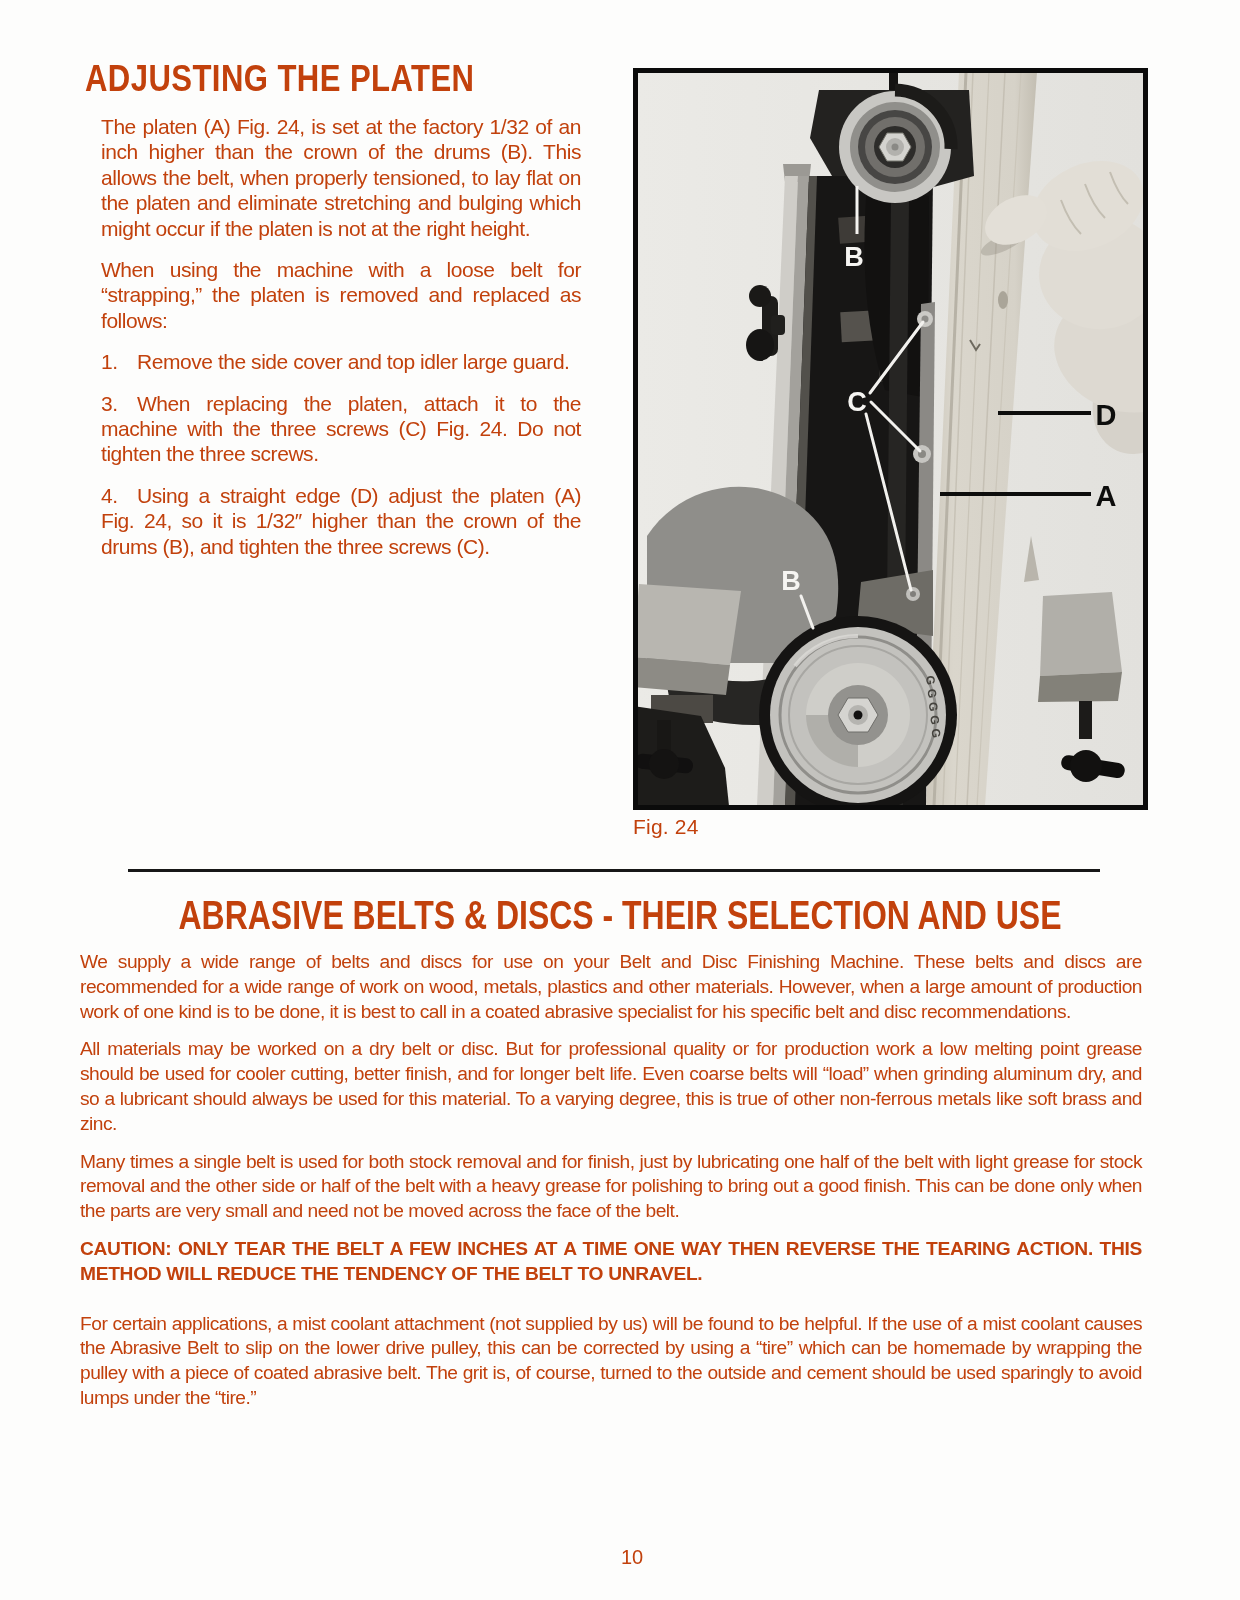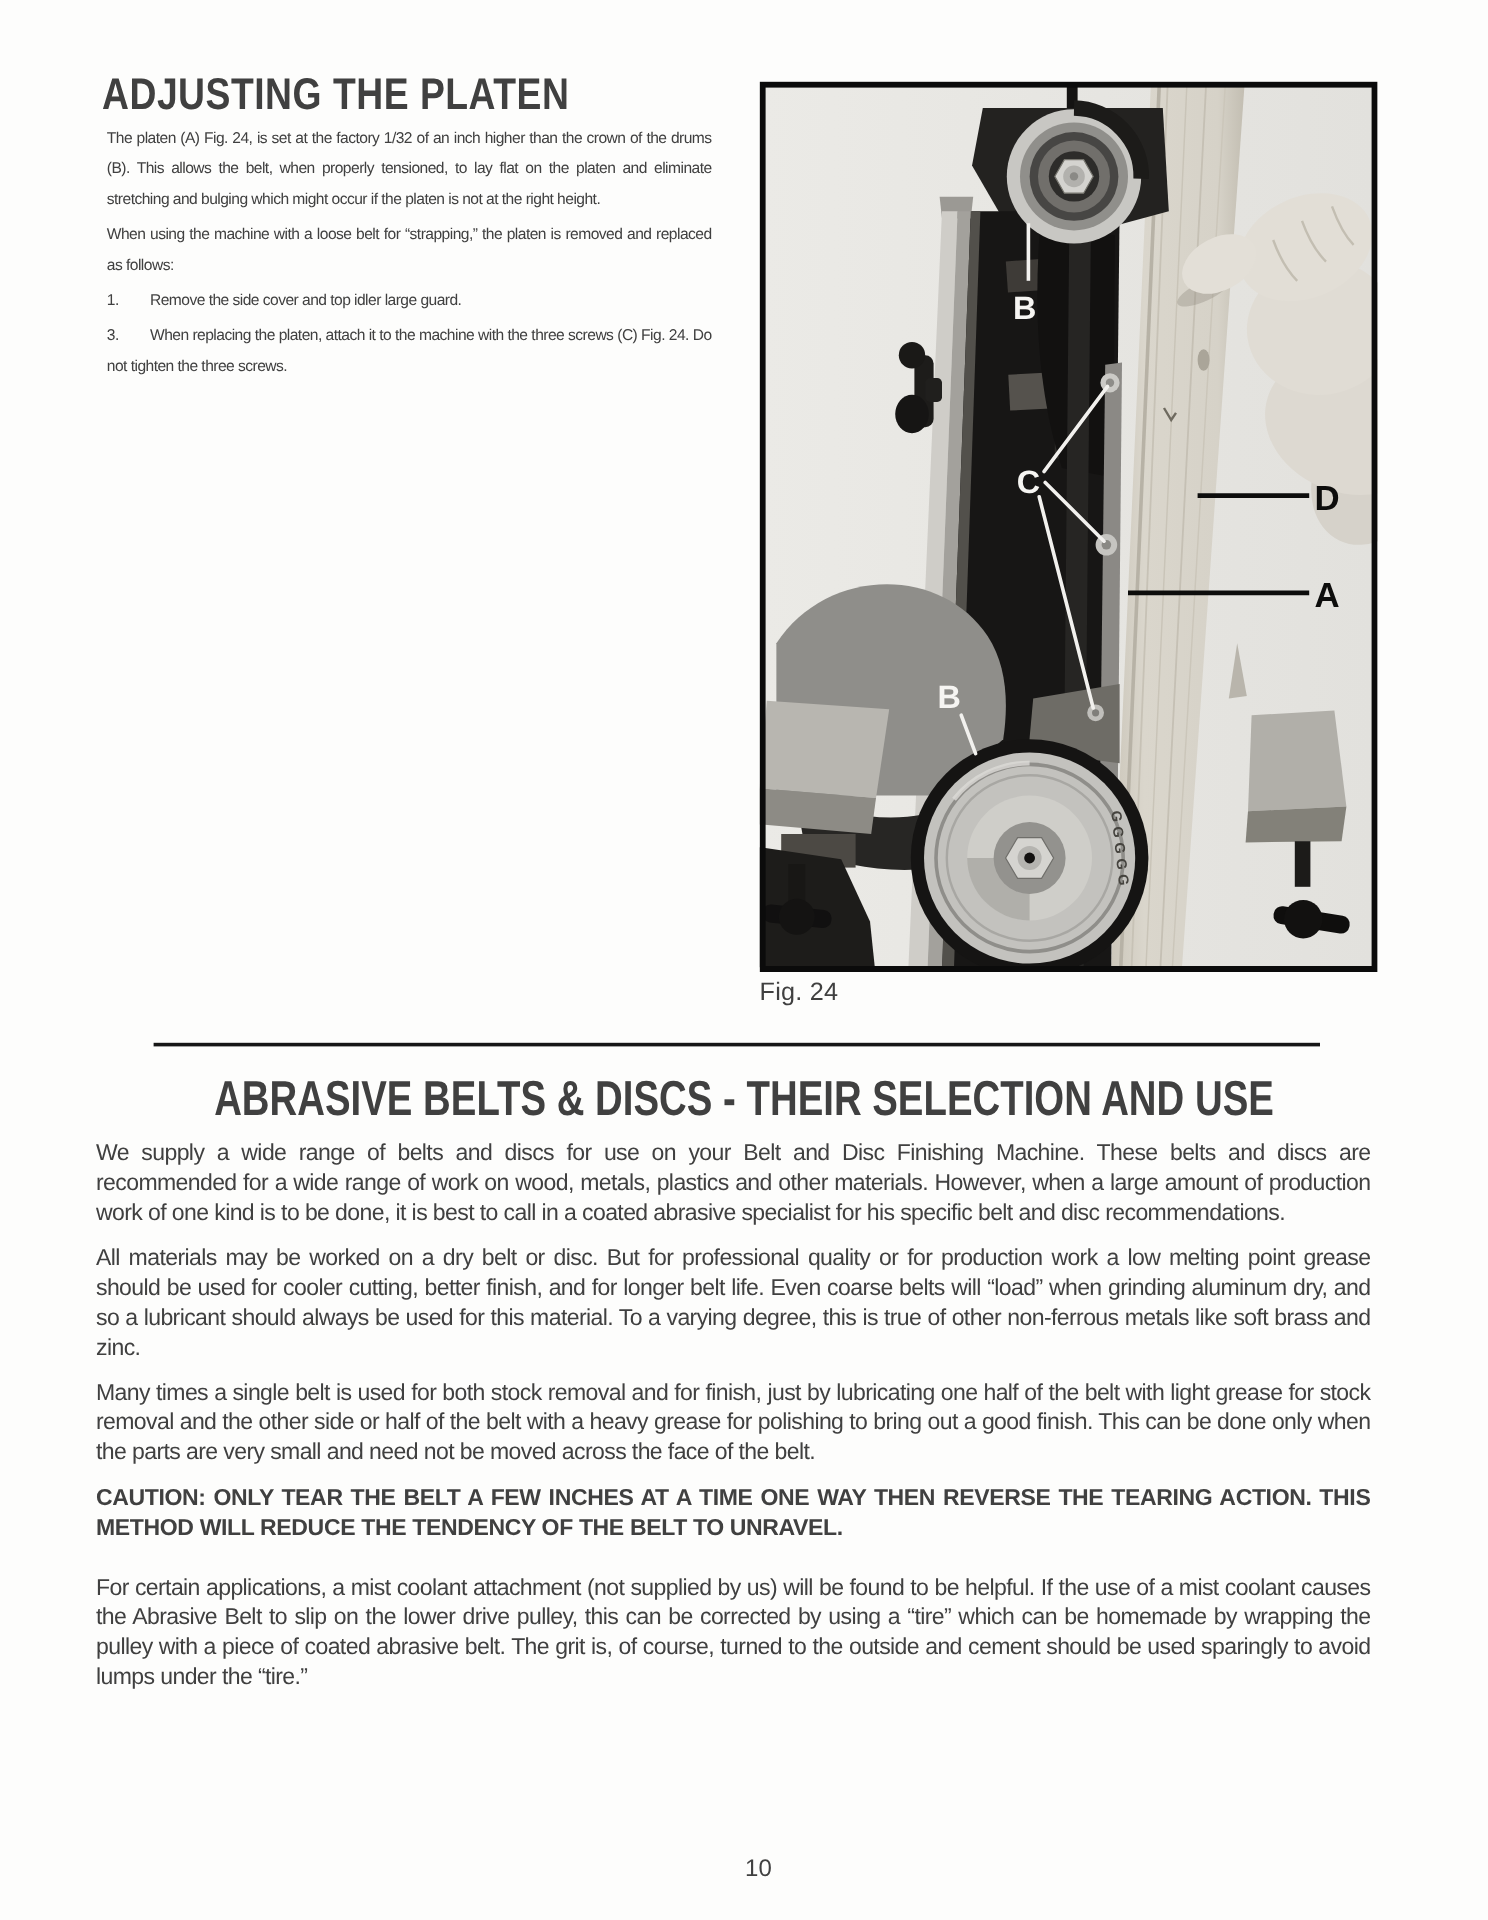--- a/index.html
+++ b/index.html
@@ -1,31 +1,31 @@
 <!DOCTYPE html>
 <html><head>
 <meta charset="utf-8">
 <style>
   html,body { margin:0; padding:0; background:#e9e9e9; }
   .page {
     position:relative; width:1240px; height:1600px; margin:0 auto;
-    background:#fdfdfc; color:#404040;
+    background:#fdfdfc; color:#c2410c;
     font-family:"Liberation Sans", sans-serif;
     overflow:hidden;
   }
   
   .left-col { position:absolute; left:85px; top:60px; width:512px; }
   .adjust-title {
     margin:0; font-size:37px; font-weight:bold; line-height:38px;
     transform:scaleX(0.84); transform-origin:left center; white-space:nowrap;
     letter-spacing:0.5px;
   }
   .left-col p {
-    margin:4px; text-align:justify;
-    font-size:13px; line-height:25.4px; letter-spacing:-0.45px;
+    margin:16px; text-align:justify;
+    font-size:21px; line-height:25.4px; letter-spacing:-0.45px;
   }
   .p1 { margin-top:28px; }
   .p2 { margin-top:18px; }
   .step { margin-top:27px; }
   .step .num { display:inline-block; min-width:36px; }
   
   .fig { position:absolute; left:633px; top:68px; width:515px; height:742px; }
   .fig svg { display:block; }
   .fig-caption {
     position:absolute; left:633px; top:815px; width:480px;
@@ -51,20 +51,21 @@
 
 <div class="page">
 
   <div class="left-col">
     <h1 class="adjust-title">ADJUSTING THE PLATEN</h1>
     <p class="p1">The platen (A) Fig. 24, is set at the factory 1/32 of an inch higher than the crown of the drums (B). This allows the belt, when properly tensioned, to lay flat on the platen and eliminate stretching and bulging which might occur if the platen is not at the right height.</p>
     <p class="p2">When using the machine with a loose belt for “strapping,” the platen is removed and replaced as follows:</p>
 
     <p class="step"><span class="num">1.</span><span>Remove the side cover and top idler large guard.</span></p>
     <p class="step"><span class="num">3.</span><span>When replacing the platen, attach it to the machine with the three screws (C) Fig. 24. Do not tighten the three screws.</span></p>
+    <p class="step"><span class="num">4.</span><span>Using a straight edge (D) adjust the platen (A) Fig. 24, so it is 1/32″ higher than the crown of the drums (B), and tighten the three screws (C).</span></p>
   </div>
 
   <div class="fig">
     <svg width="515" height="742" viewBox="0 0 515 742">
       <defs>
         <linearGradient id="bgGrad" x1="0" y1="0" x2="1" y2="0">
           <stop offset="0" stop-color="#ebeae6"></stop>
             <stop offset="1" stop-color="#e2e1dd"></stop>
         </linearGradient>
         <linearGradient id="woodGrad" x1="0" y1="0" x2="1" y2="0">

